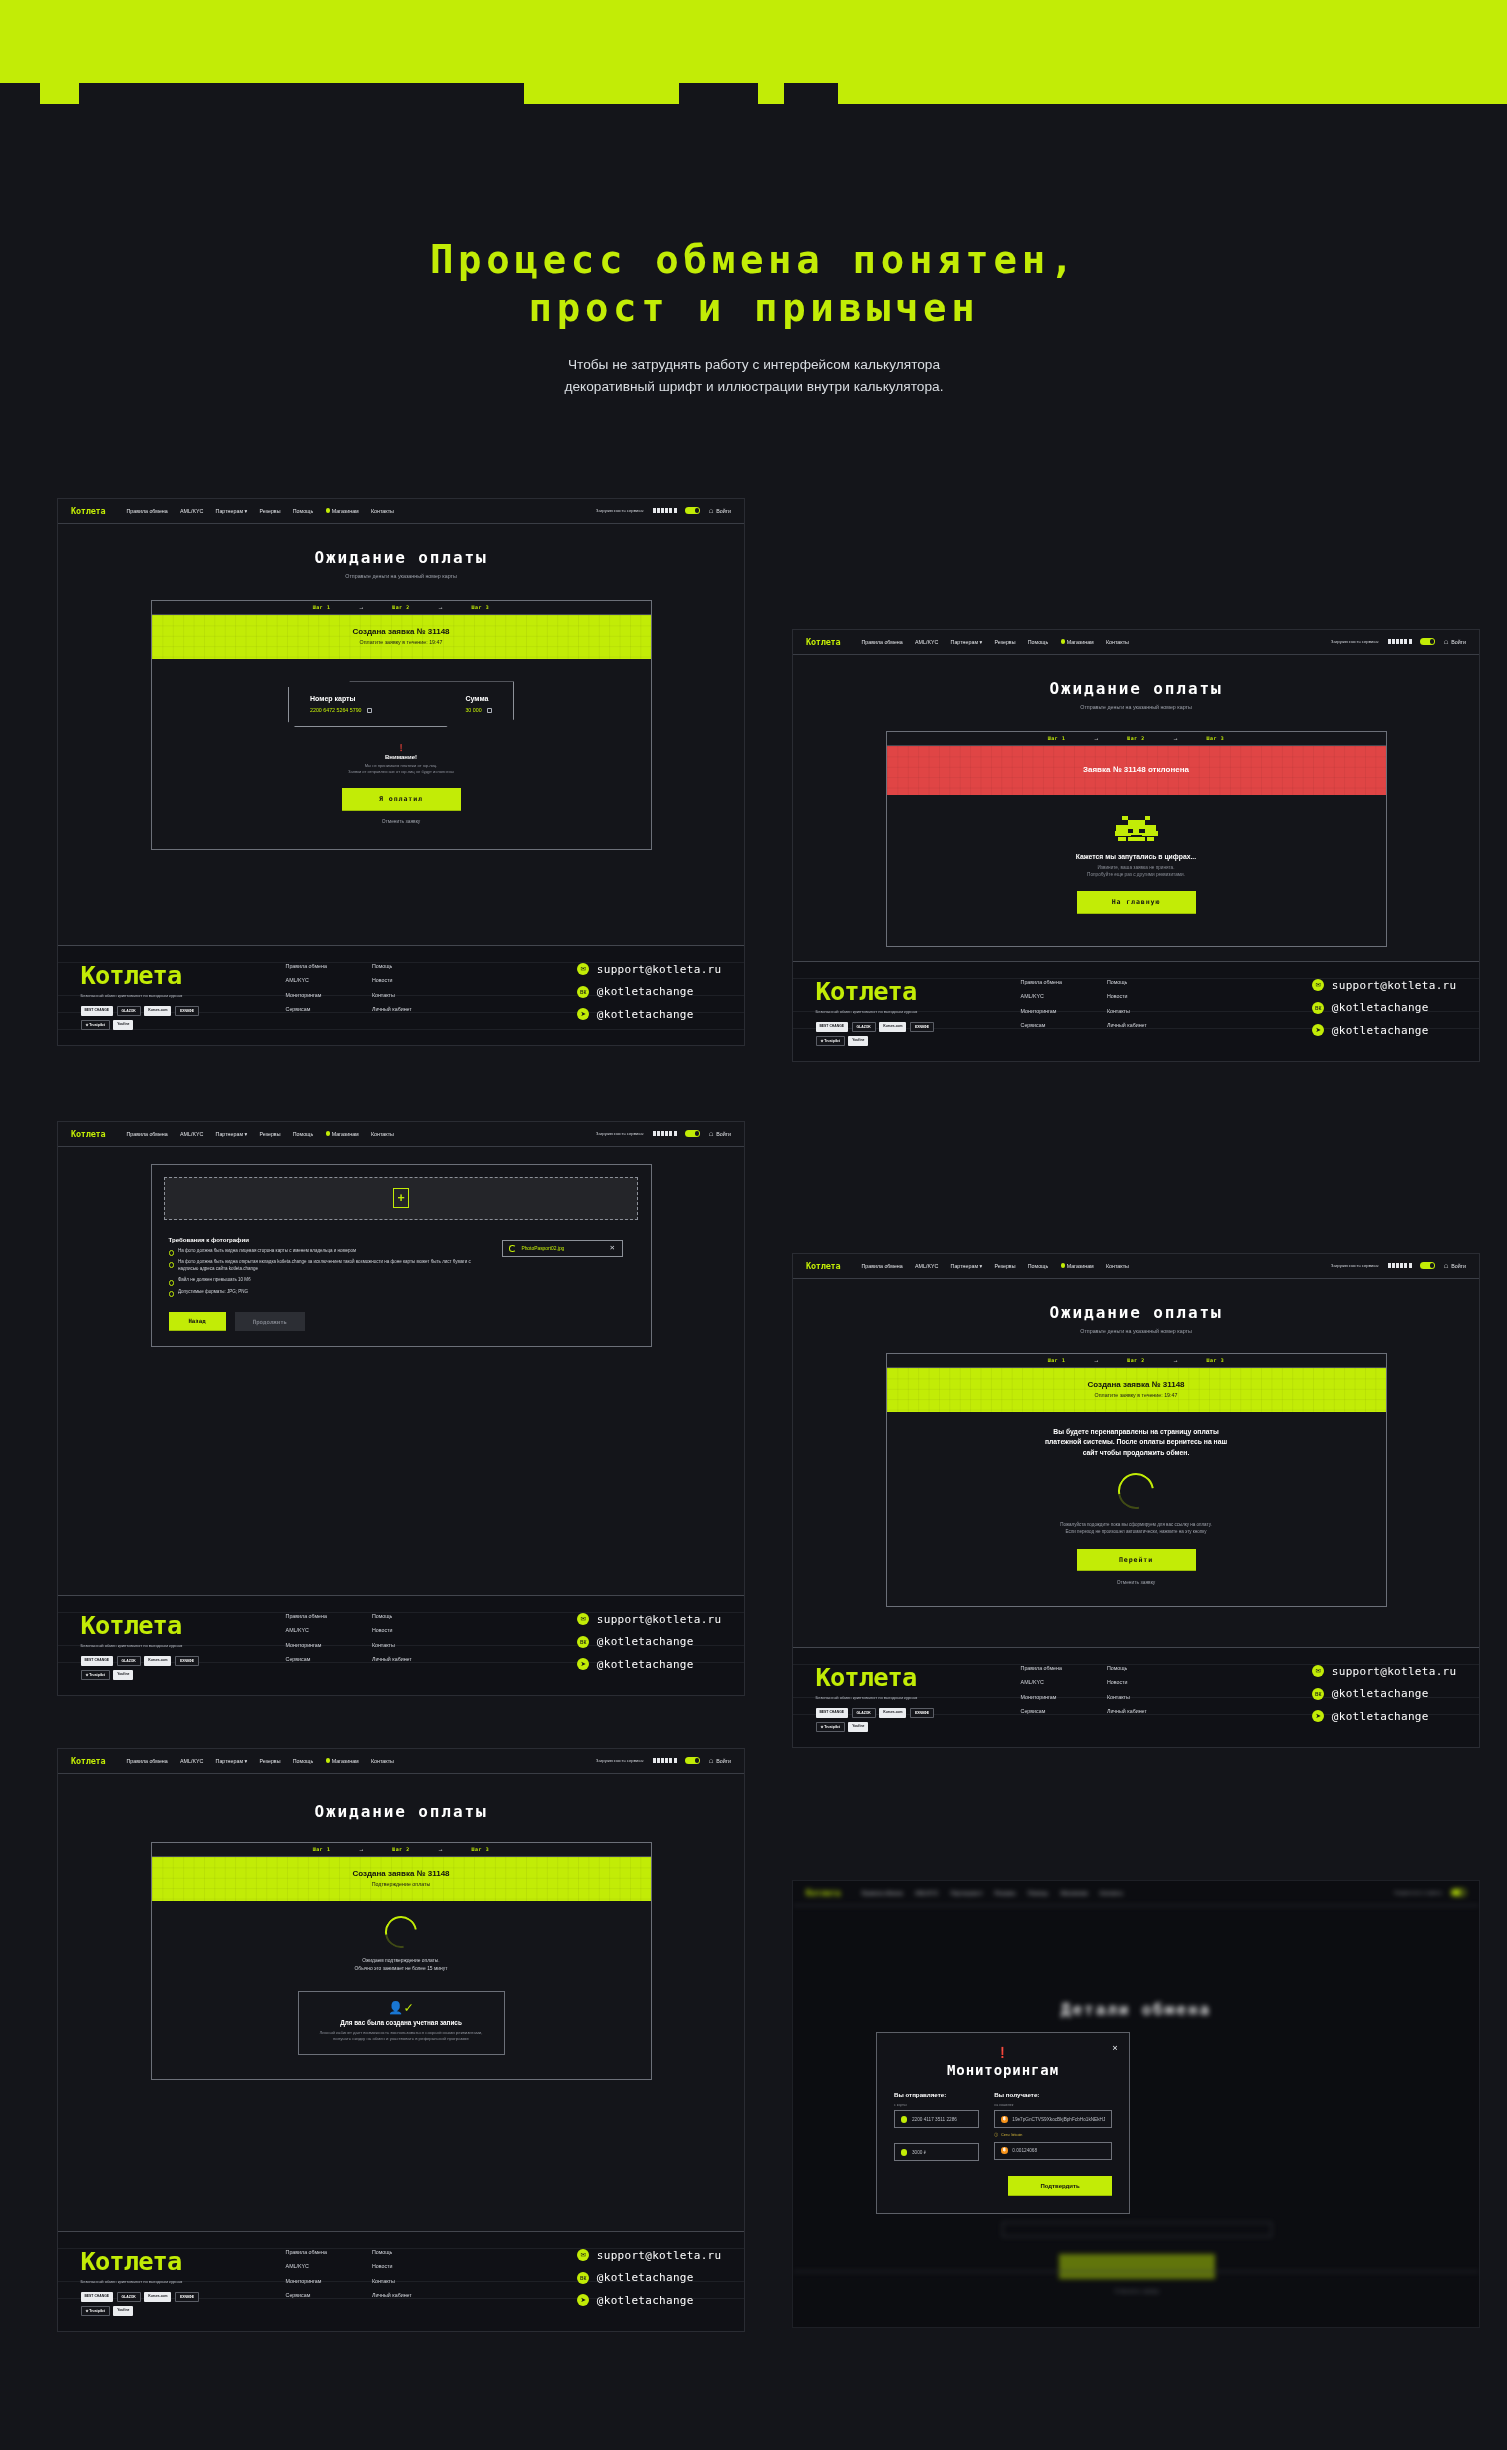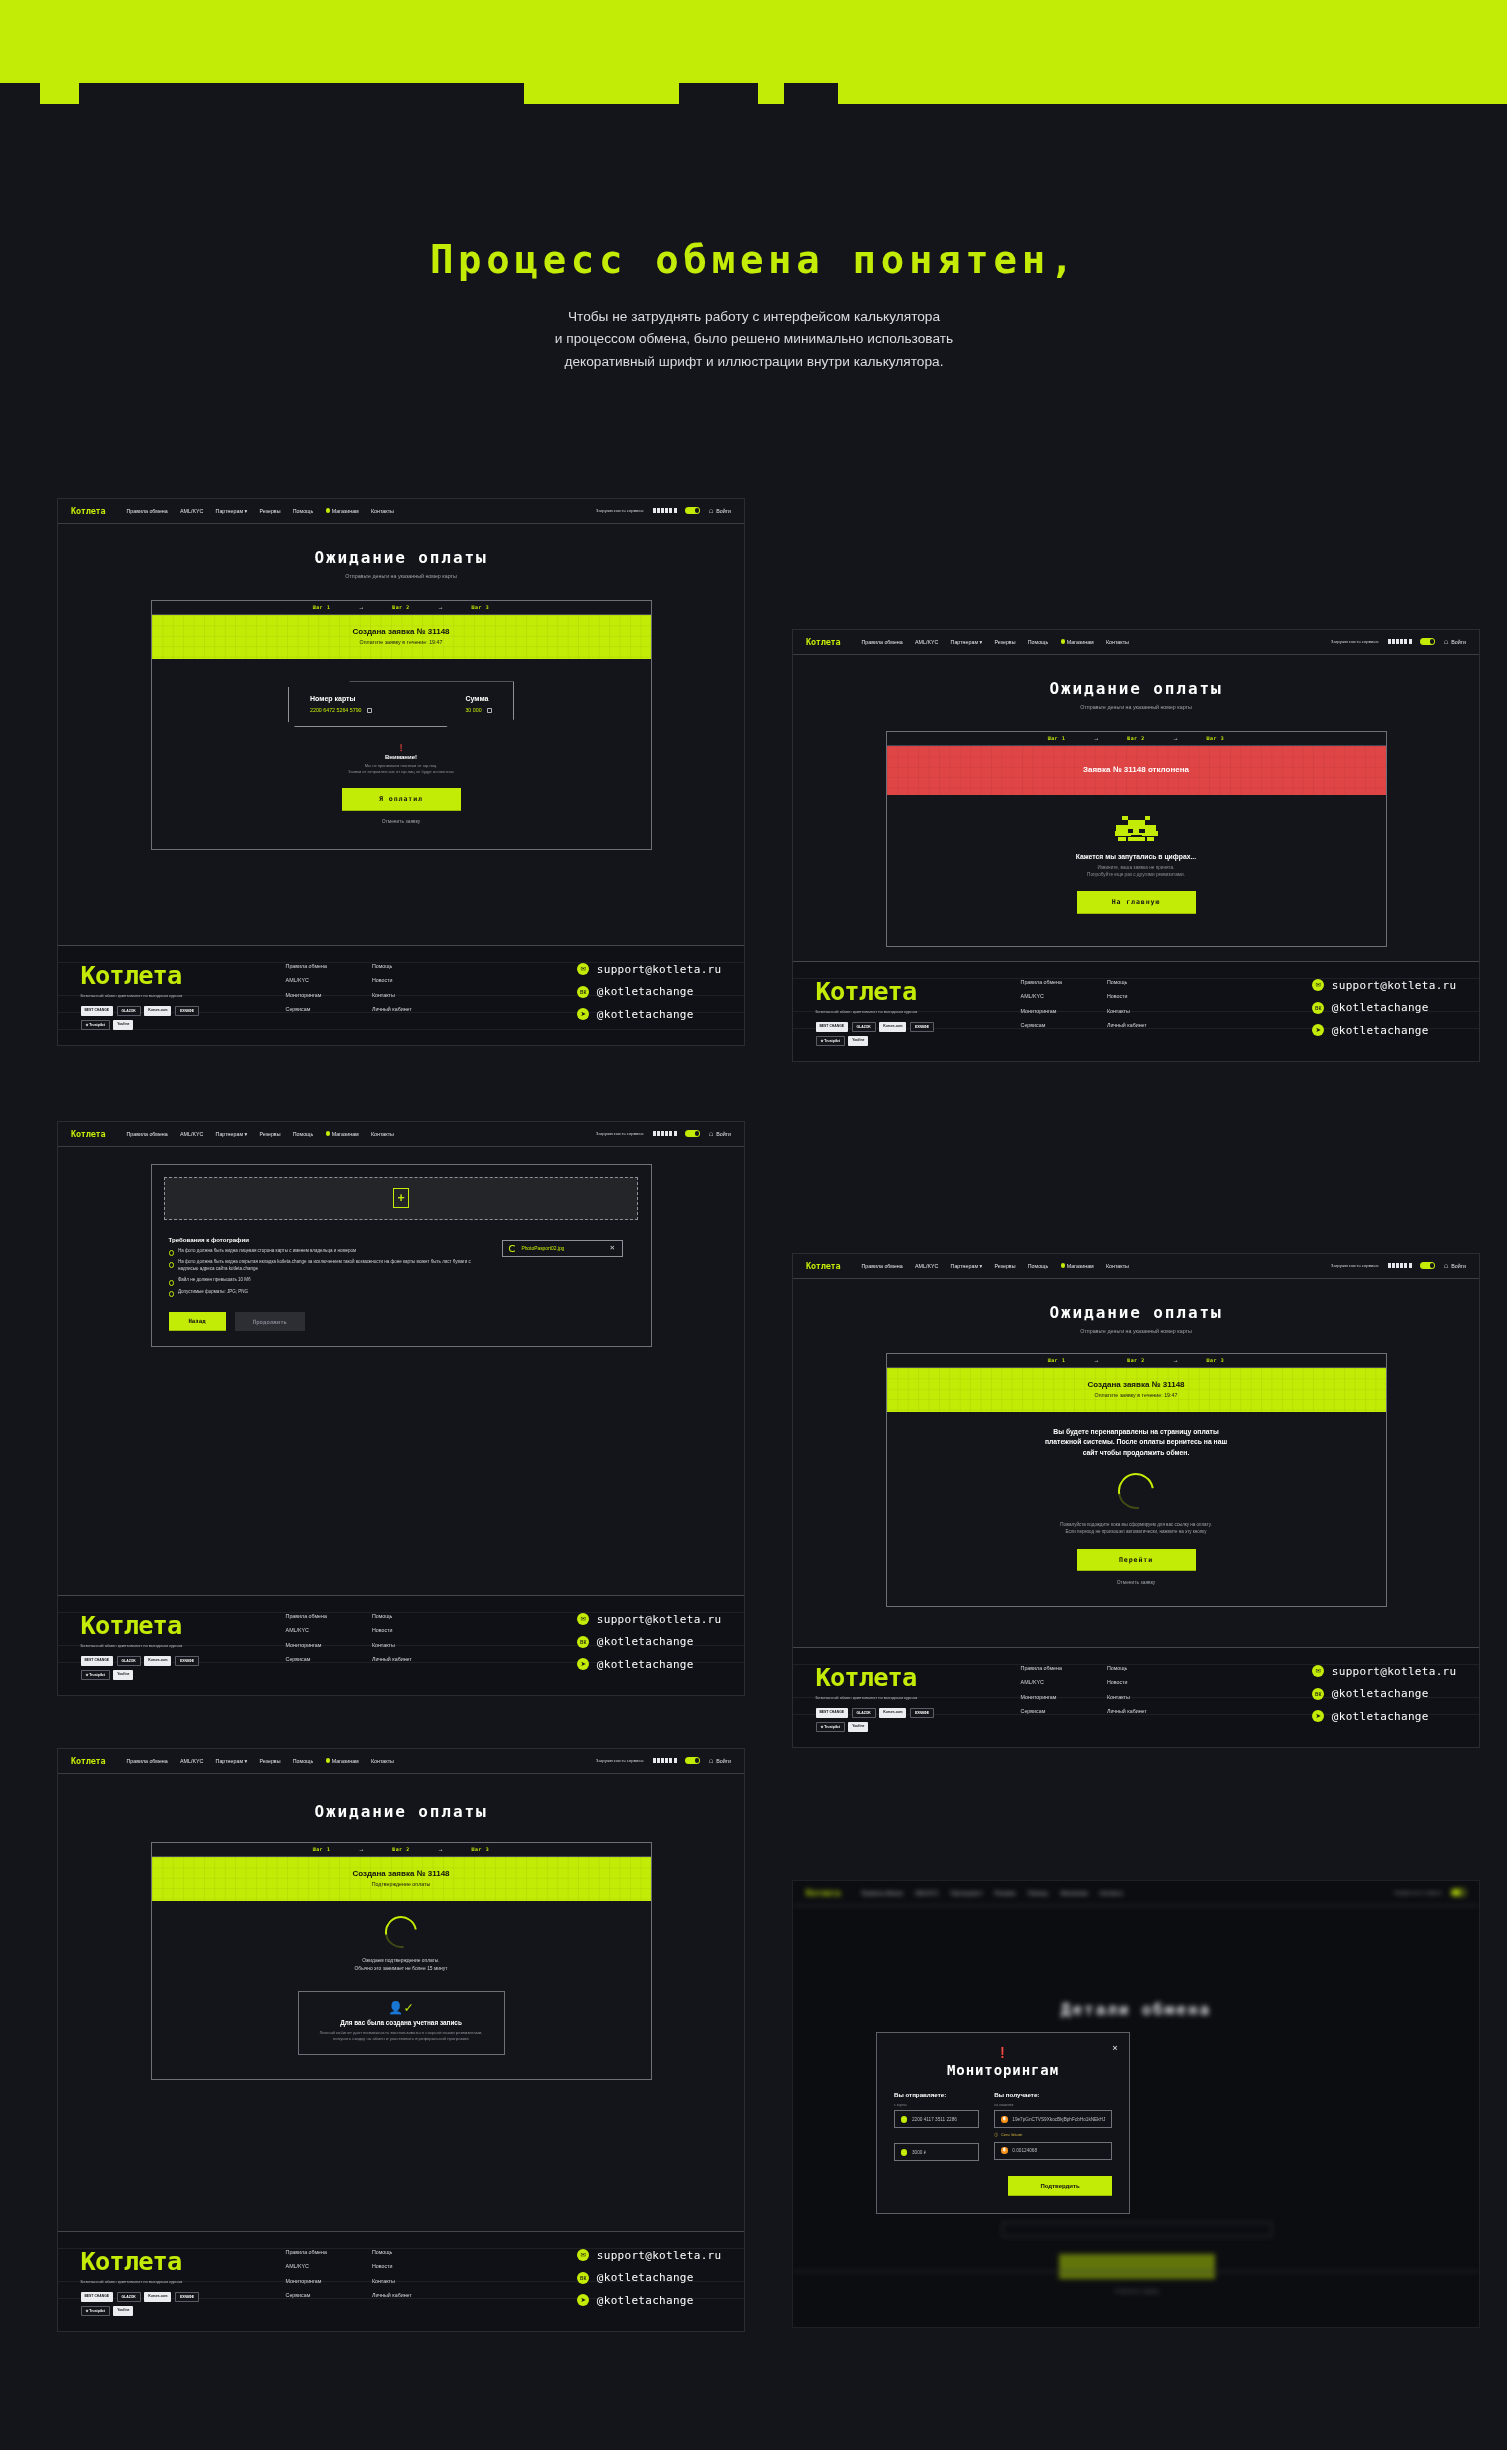--- a/index.html
+++ b/index.html
@@ -199,23 +199,23 @@
   <div class="k" style="left:79px;top:83px;width:445px;height:21px;"></div>
   <div class="g" style="left:524px;top:83px;width:155px;height:21px;"></div>
   <div class="k" style="left:679px;top:83px;width:78px;height:21px;"></div>
   <div class="g" style="left:758px;top:83px;width:26px;height:21px;"></div>
   <div class="k" style="left:784px;top:83px;width:54px;height:21px;"></div>
   <div class="g" style="left:838px;top:83px;width:670px;height:21px;"></div>
 </div>
 
 <div class="page-head">
   <div class="page-title">Процесс обмена понятен,</div>
+  <div class="page-title">прост и привычен</div>
   <div class="page-sub">
     <div>Чтобы не затруднять работу с интерфейсом калькулятора</div>
-    <div>и процессом обмена, было решено минимально использовать</div>
     <div>декоративный шрифт и иллюстрации внутри калькулятора.</div>
   </div>
 </div>
 
 <div class="shot" style="left:57px; top:498px; width:688px; height:548px;">
  <div class="shot-inner">
 
   <div class="nav">
     <div class="nav-logo">Кoтлета</div>
     <div class="nav-links">

